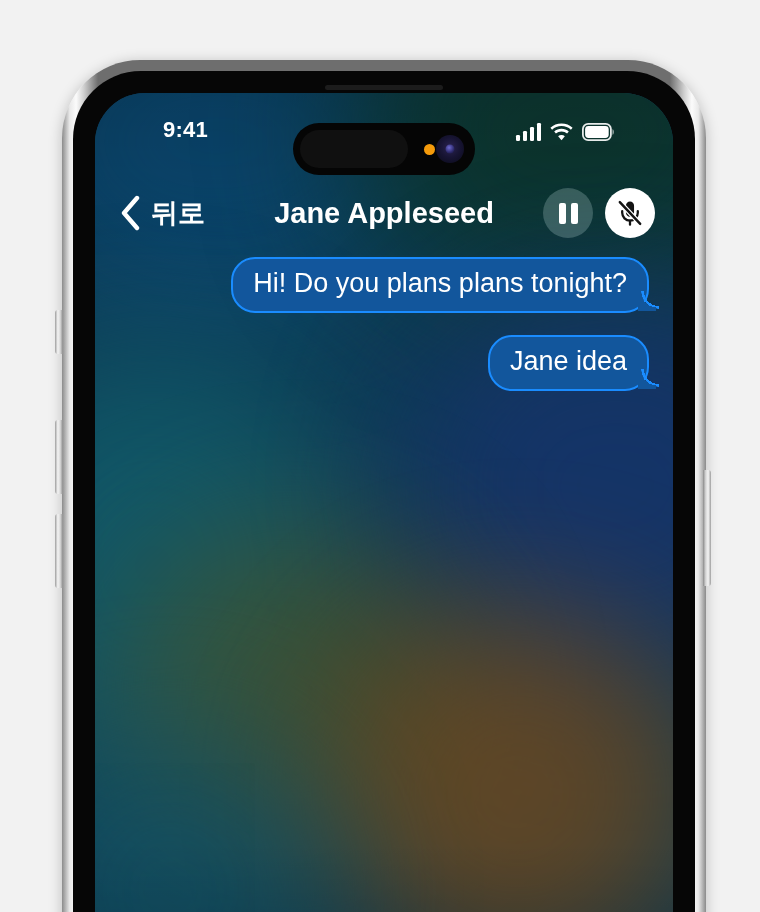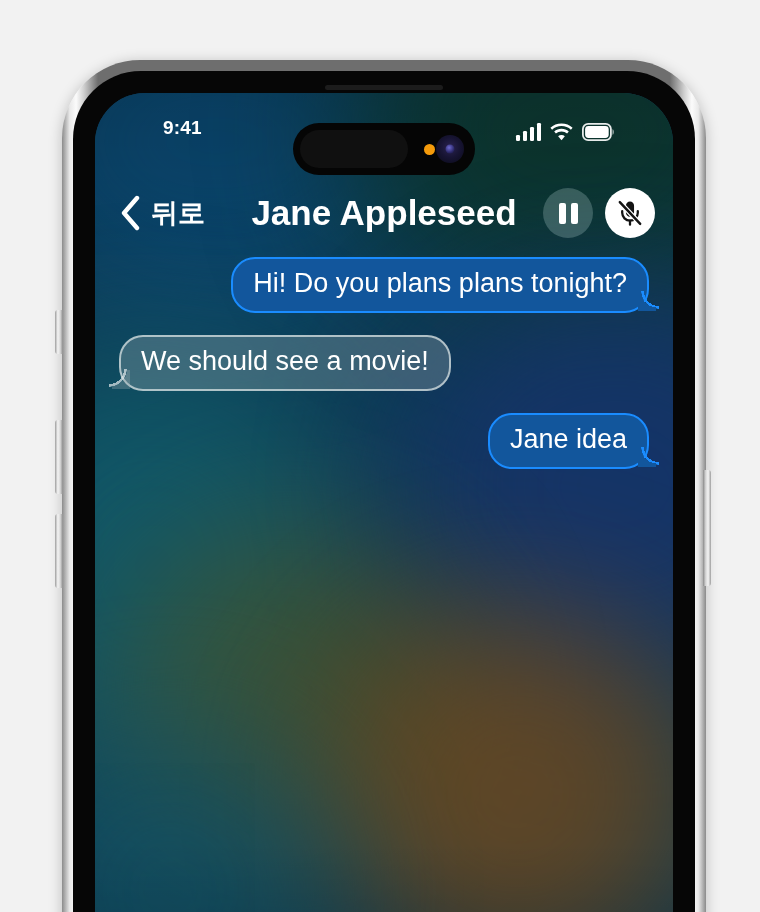--- a/index.html
+++ b/index.html
@@ -51,21 +51,21 @@
   .b7 { left:-16%; top:64%; width:58%; height:34%; background:#15586a; opacity:.62; }
   #wallgrain { position:absolute; inset:0; background:linear-gradient(180deg, rgba(0,0,0,.16) 0%, rgba(0,0,0,0) 22%, rgba(0,0,0,0) 76%, rgba(0,0,0,.22) 100%); }
 
   
   #statusbar {
     position:absolute; left:0; right:0; top:0; height:76px;
     display:flex; align-items:center; color:#fff; z-index:6;
   }
   #clock {
     position:absolute; left:68px; top:24px;
-    font-size:19px; font-weight:bold; letter-spacing:.2px; color:#fff;
+    font-size:22px; font-weight:bold; letter-spacing:.2px; color:#fff;
   }
   #status-right { position:absolute; right:58px; top:30px; display:flex; align-items:flex-end; gap:9px; }
   .bars { display:flex; align-items:flex-end; gap:3px; height:18px; }
   .bars i { display:block; width:4px; background:#fff; border-radius:1.2px; }
   .bars i:nth-child(1){height:6px;} .bars i:nth-child(2){height:10px;}
   .bars i:nth-child(3){height:14px;} .bars i:nth-child(4){height:18px;}
 
   
   #island {
     position:absolute; left:50%; transform:translateX(-50%); top:30px;
@@ -89,21 +89,21 @@
     position:absolute; left:0; right:0; top:84px; height:72px; z-index:6;
     display:flex; align-items:center; color:#fff;
   }
   #back-button {
     position:absolute; left:16px; display:flex; align-items:flex-end; gap:10px;
     cursor:pointer; padding:6px 8px;
   }
   #back-label { font-size:27px; font-weight:bold; color:#fff; }
   #nav-title {
     position:absolute; left:0; right:0; text-align:center;
-    font-size:35px; font-weight:bold; color:#fff; pointer-events:none;
+    font-size:29px; font-weight:bold; color:#fff; pointer-events:none;
   }
   #nav-actions { position:absolute; right:18px; display:flex; align-items:center; gap:12px; }
   #pause-button {
     width:50px; height:50px; border-radius:50%;
     background:rgba(190,215,215,.26);
     display:flex; align-items:center; justify-content:center; gap:5px; cursor:pointer;
   }
   #pause-button span { display:block; width:7px; height:21px; background:#fff; border-radius:2px; }
   #mute-button {
     width:50px; height:50px; border-radius:50%; background:#fff;
@@ -243,25 +243,20 @@
             </div>
           </div>
         </div>
 
         <div id="conversation">
           <div class="row sent">
             <div class="bubble sent">
               <span class="txt">Hi! Do you plans plans tonight?</span>
             </div>
           </div>
-          <div class="row received">
-            <div class="bubble received">
-              <span class="txt">We should see a movie!</span>
-            </div>
-          </div>
           <div class="row sent">
             <div class="bubble sent">
               <span class="txt">Jane idea</span>
             </div>
           </div>
         </div>
 
       </div>
     </div>
   </div>

